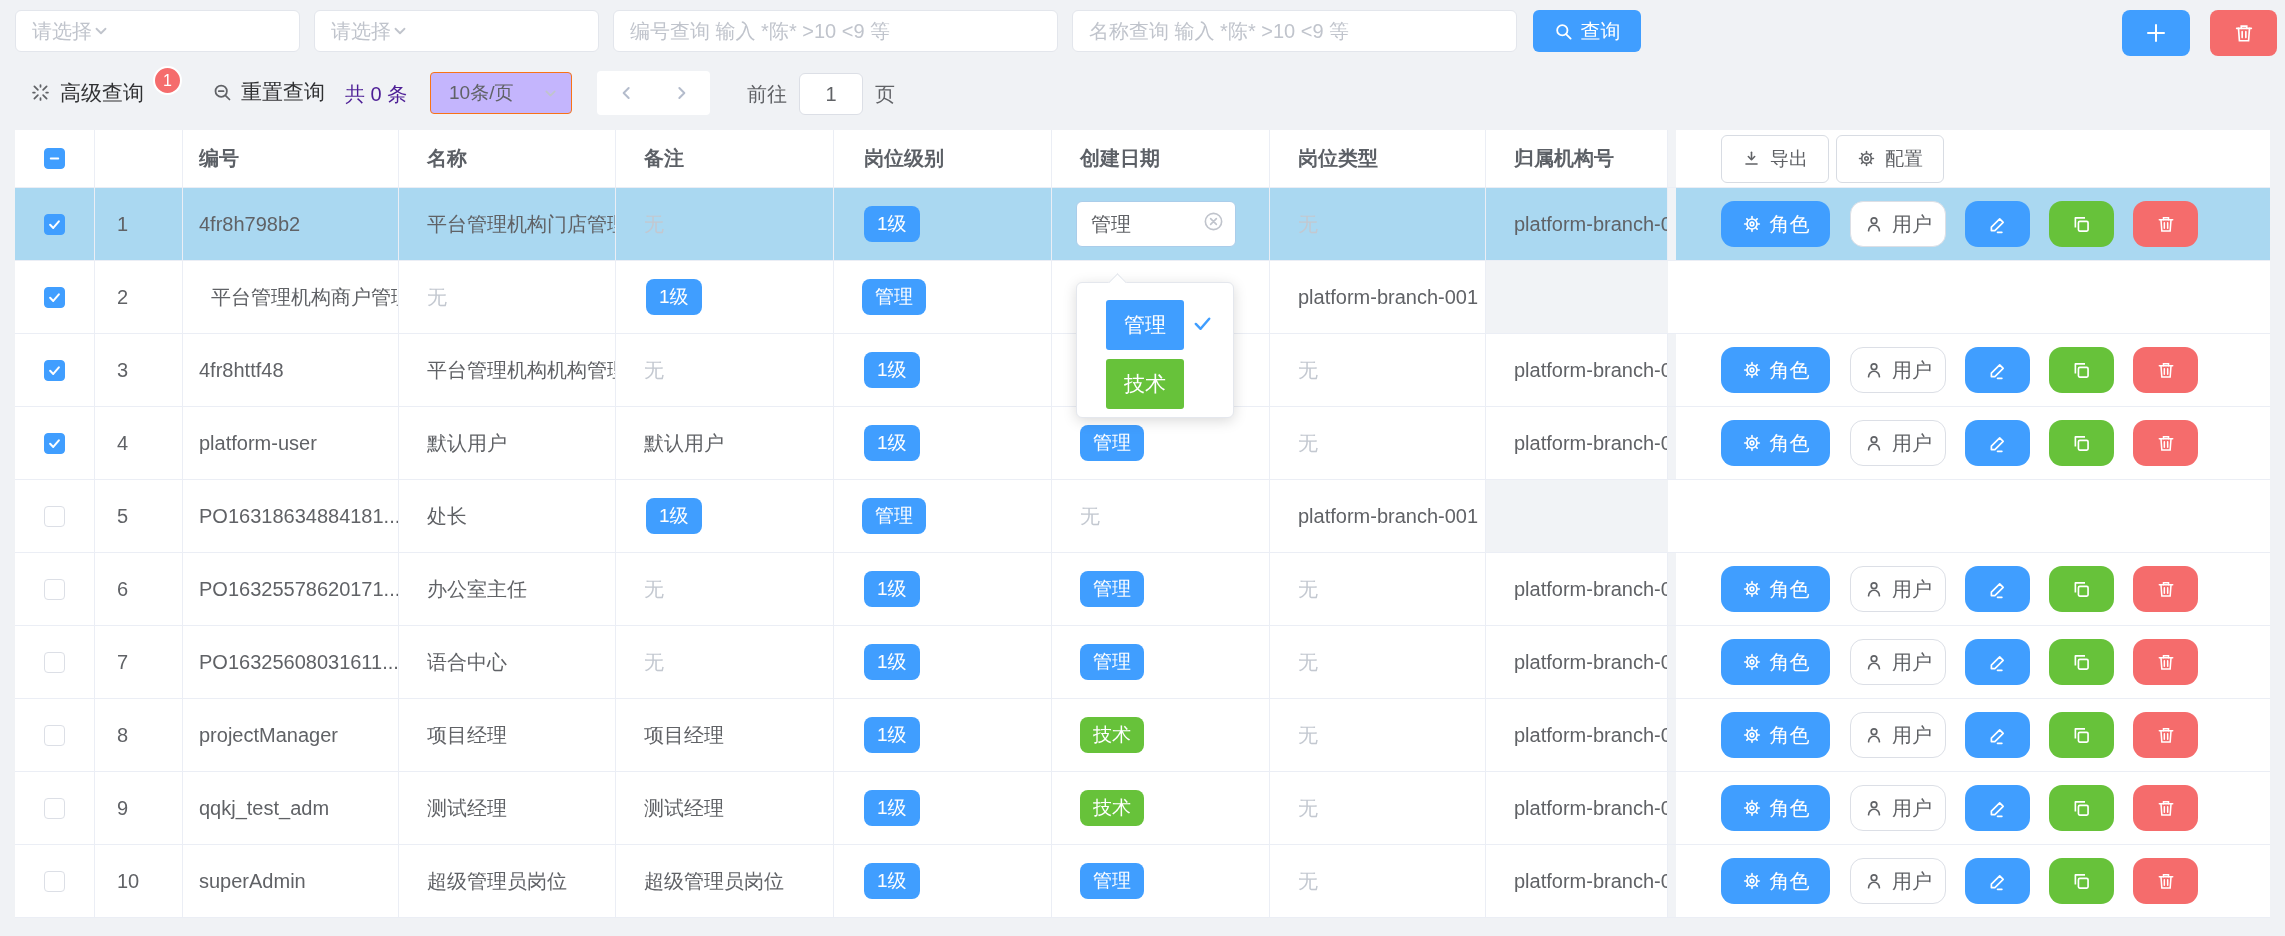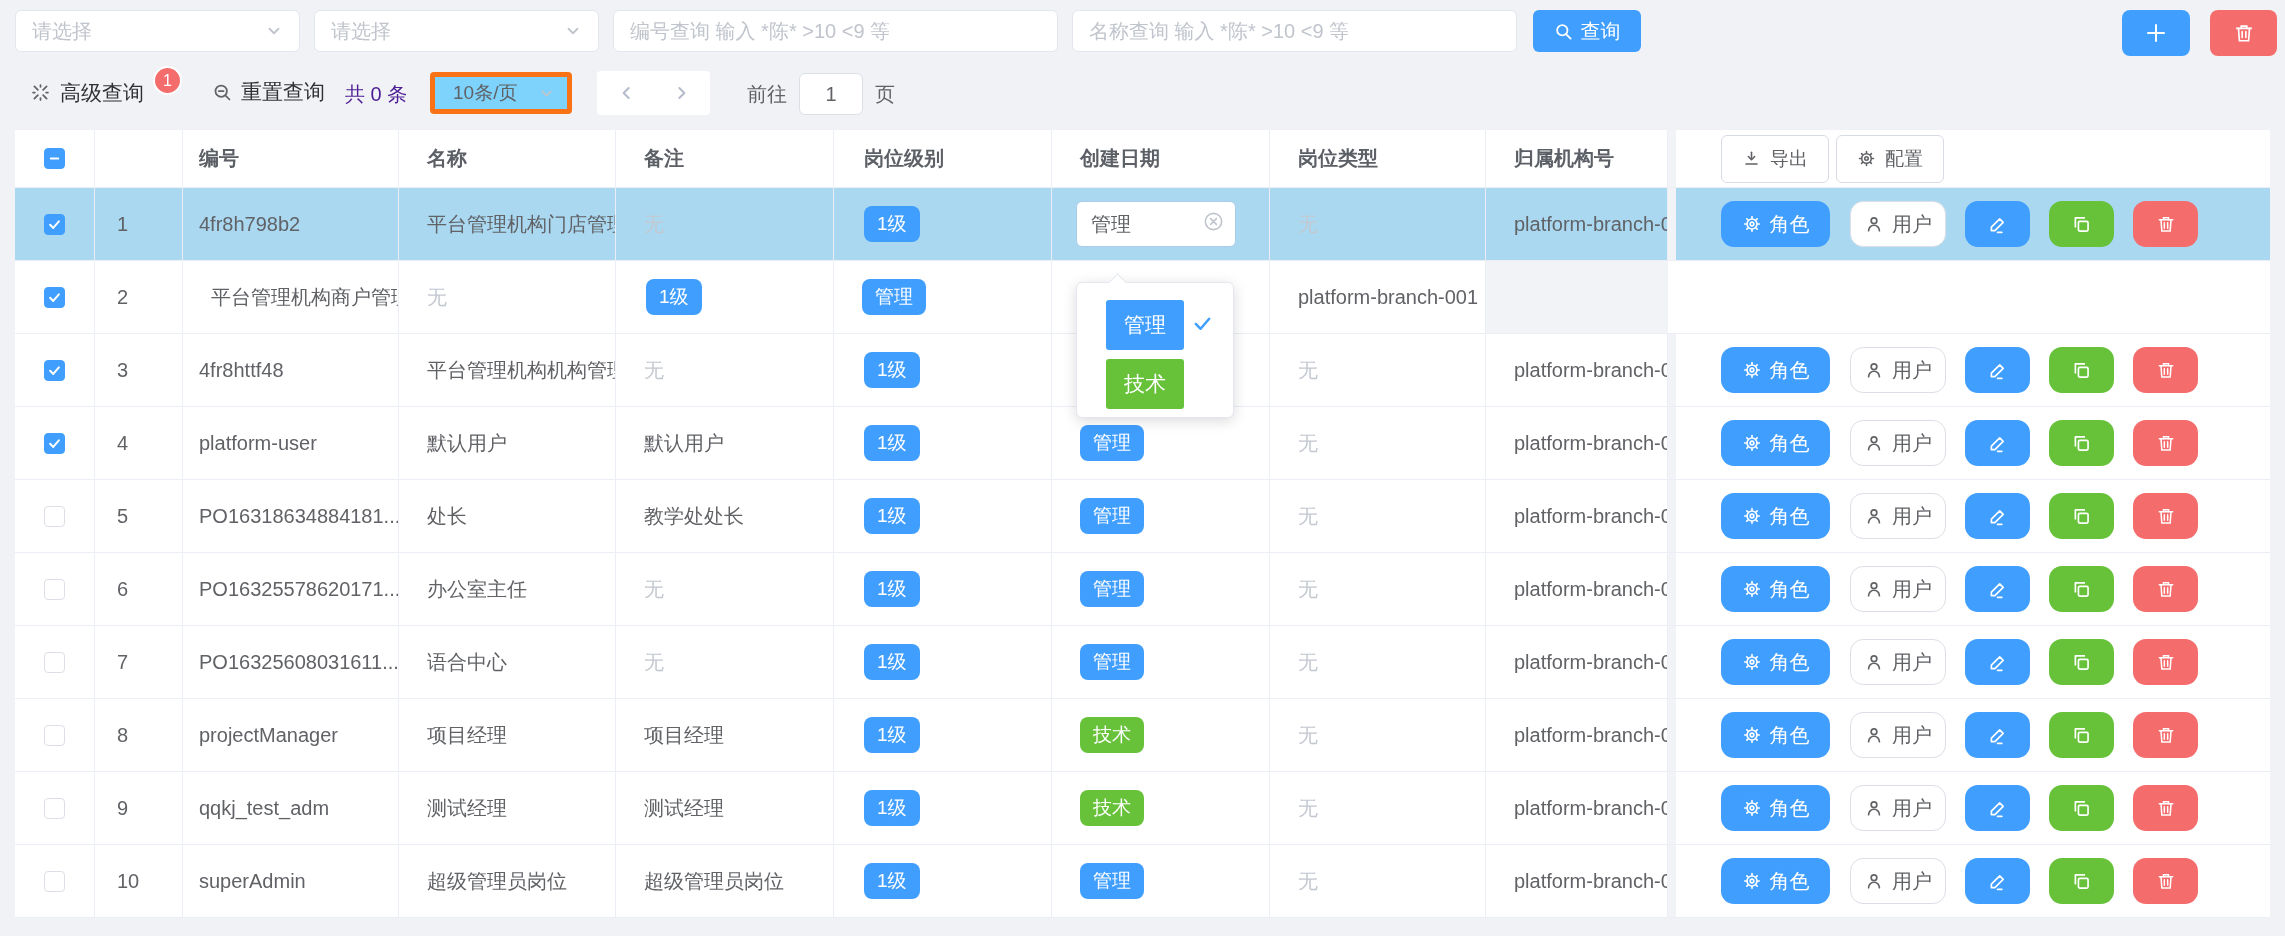--- a/index.html
+++ b/index.html
@@ -4,21 +4,21 @@
 <style>
   * { margin:0; padding:0; box-sizing:border-box; }
   html,body { width:2285px; height:936px; overflow:hidden; }
   body { background:#f0f2f5; font-family:"Liberation Sans","DejaVu Sans",sans-serif; color:#606266; }
   .page { position:relative; width:2285px; height:936px; }
 
   
   .toolbar1 { position:absolute; left:15px; top:9px; height:44px; display:flex; align-items:center; }
   .sel, .inp { height:42px; background:#fff; border:1px solid #e3e6ec; border-radius:6px;
                display:flex; align-items:center; padding:0 16px; font-size:20px; }
-  .sel { width:285px; justify-content:space-between; margin-right:14px; color:#c0c4cc; }
+  .sel { width:285px; margin-right:14px; color:#c0c4cc; }
   .inp { width:445px; margin-right:14px; }
   .inp input { border:none; outline:none; width:100%; font-size:20px; color:#606266;
                font-family:inherit; background:transparent; }
   .inp input::placeholder { color:#c0c4cc; }
   .btn-search { height:42px; width:108px; margin-left:2px; background:#409eff; color:#fff; border:none;
                 border-radius:6px; font-size:20px; display:flex; align-items:center; justify-content:center;
                 gap:8px; cursor:pointer; font-family:inherit; }
   .btn-add { position:absolute; left:2122px; top:10px; width:68px; height:46px; background:#409eff;
              border:none; border-radius:8px; display:flex; align-items:center; justify-content:center; cursor:pointer; }
   .btn-del-top { position:absolute; left:2210px; top:10px; width:67px; height:46px; background:#f56c6c;
@@ -27,22 +27,22 @@
   
   .toolbar2 { position:absolute; left:0; top:66px; width:2285px; height:54px; }
   .adv { position:absolute; left:30px; top:12px; display:flex; align-items:center; gap:9px;
          font-size:21px; color:#303133; cursor:pointer; }
   .adv-badge { position:relative; top:-12px; min-width:29px; height:29px; background:#f56c6c;
                border:2px solid #fff; border-radius:50%; color:#fff; font-size:16px;
                display:flex; align-items:center; justify-content:center; }
   .reset { position:absolute; left:212px; top:12px; display:flex; align-items:center; gap:8px;
            font-size:21px; color:#303133; cursor:pointer; }
   .total { position:absolute; left:345px; top:15px; font-size:20px; color:#4c1d95; }
-  .pagesize { position:absolute; left:430px; top:6px; width:142px; height:42px; background:#7dd3fc;
-              border:5px solid #f97316; border-radius:4px; display:flex; align-items:center;
+  .pagesize { position:absolute; left:430px; top:6px; width:142px; height:42px; background:#c4b5fd;
+              border:1px solid #f97316; border-radius:4px; display:flex; align-items:center;
               justify-content:space-between; padding:0 12px 0 18px; font-size:19px; color:#606266; cursor:pointer; }
   .pager { position:absolute; left:597px; top:5px; width:113px; height:44px; background:#fff;
            border-radius:4px; display:flex; align-items:center; justify-content:center; gap:34px; }
   .pager .pg { cursor:pointer; display:flex; }
   .goto { position:absolute; left:747px; top:7px; display:flex; align-items:center; gap:12px;
           font-size:20px; color:#606266; }
   .goto input { width:64px; height:42px; border:1px solid #dcdfe6; border-radius:6px; text-align:center;
                 font-size:20px; color:#606266; outline:none; font-family:inherit; }
 
   
@@ -492,23 +492,20 @@
             </button>
           </div>
         </div>
         <div class="grid row">
           <div class="cell c-check">
             <div class="checkbox"></div>
           </div>
           <div class="cell c-index">5</div>
           <div class="cell">PO16318634884181...</div>
           <div class="cell c-name">处长</div>
-          <div class="cell c-remark">
-            <span>教学处处长</span>
-          </div>
           <div class="cell c-level">
             <span class="badge blue">1级</span>
           </div>
           <div class="cell c-type">
             <span class="badge blue">管理</span>
           </div>
           <div class="cell c-created">
             <span class="empty">无</span>
           </div>
           <div class="cell c-org">platform-branch-001 ...</div>

